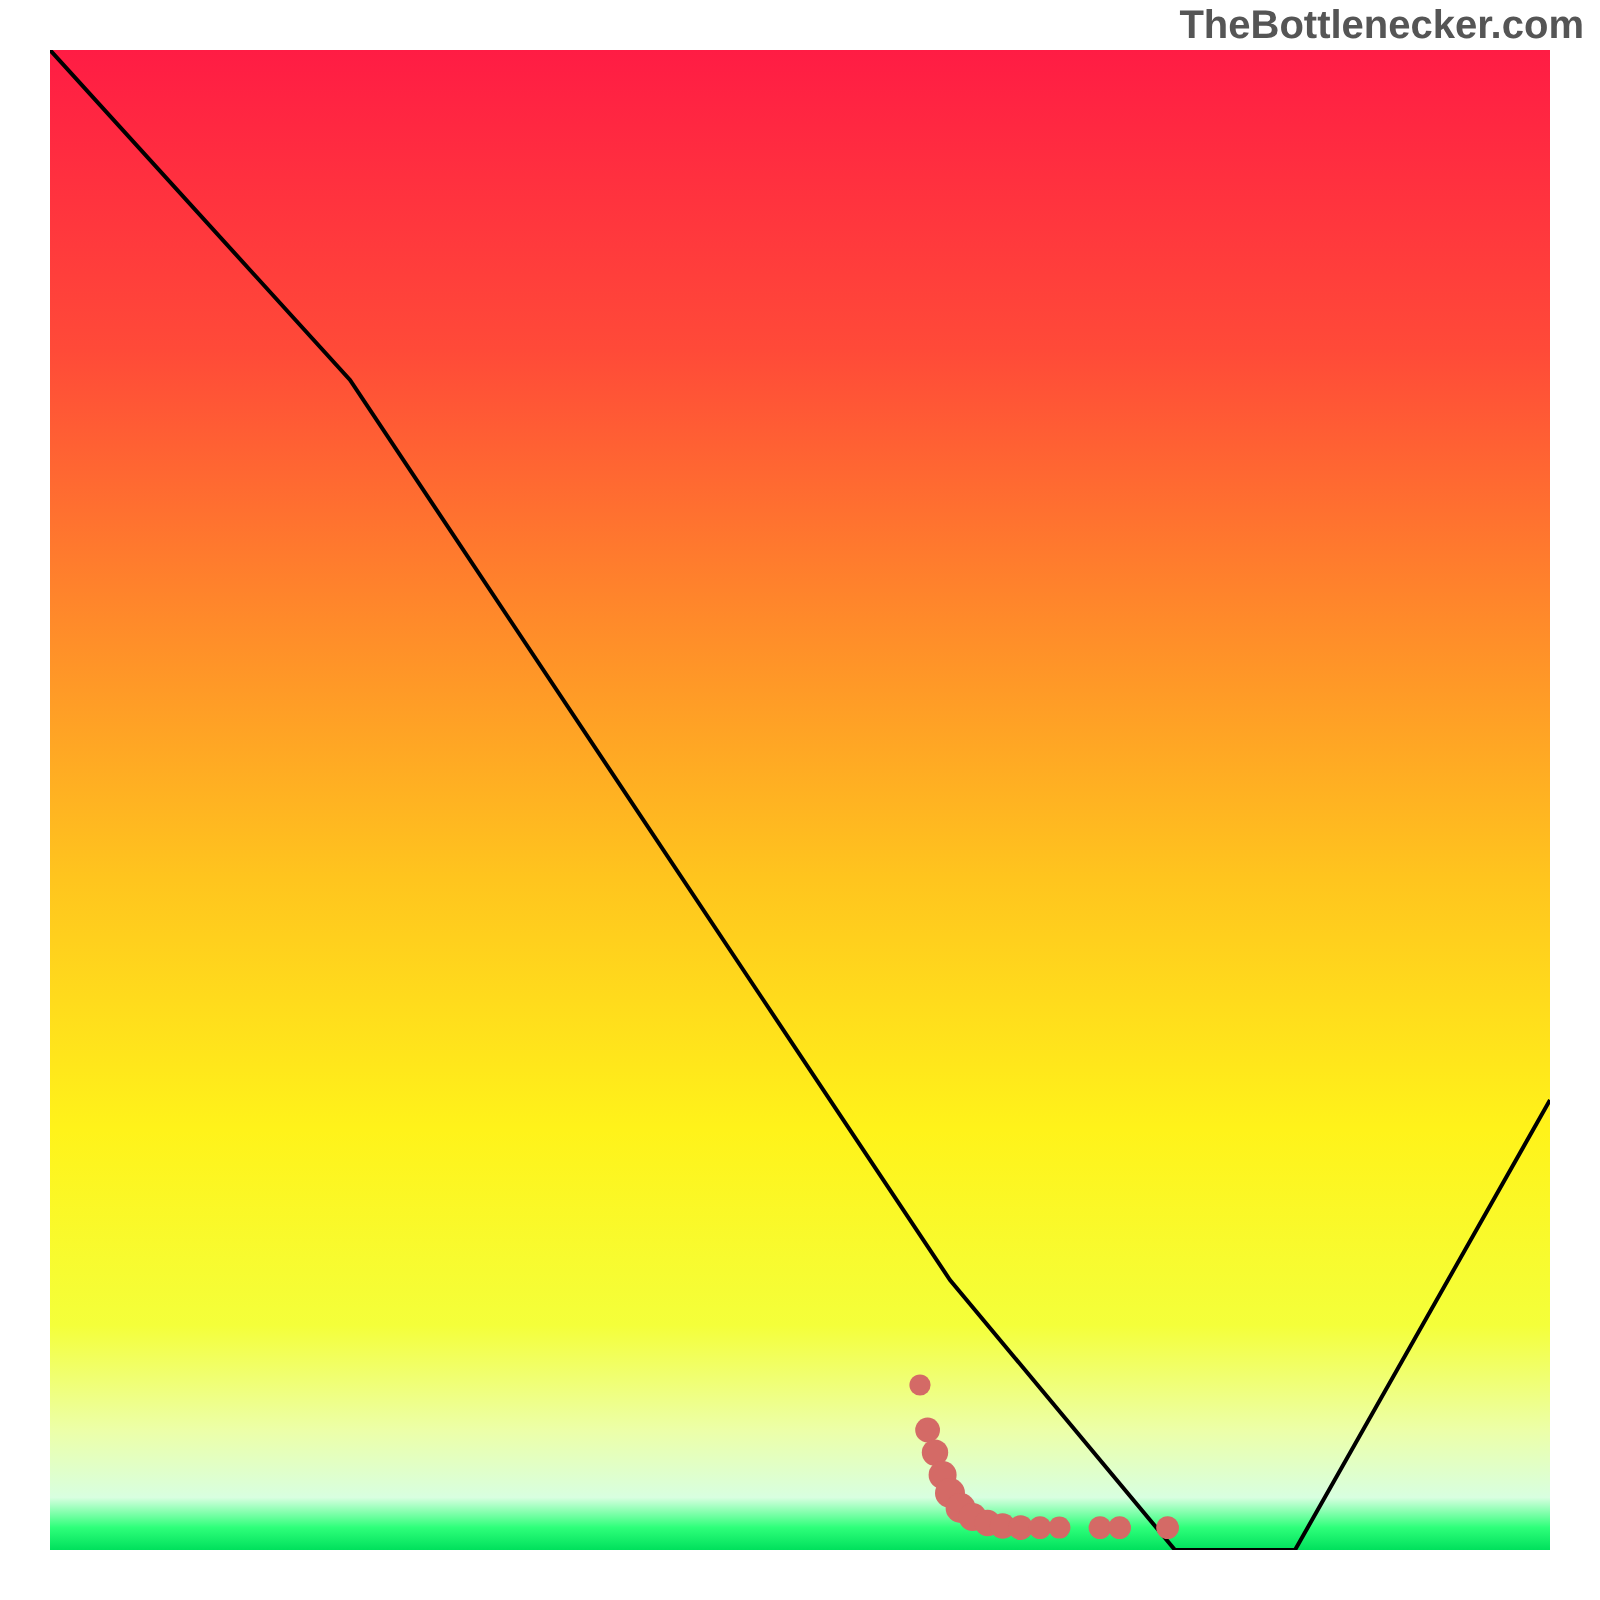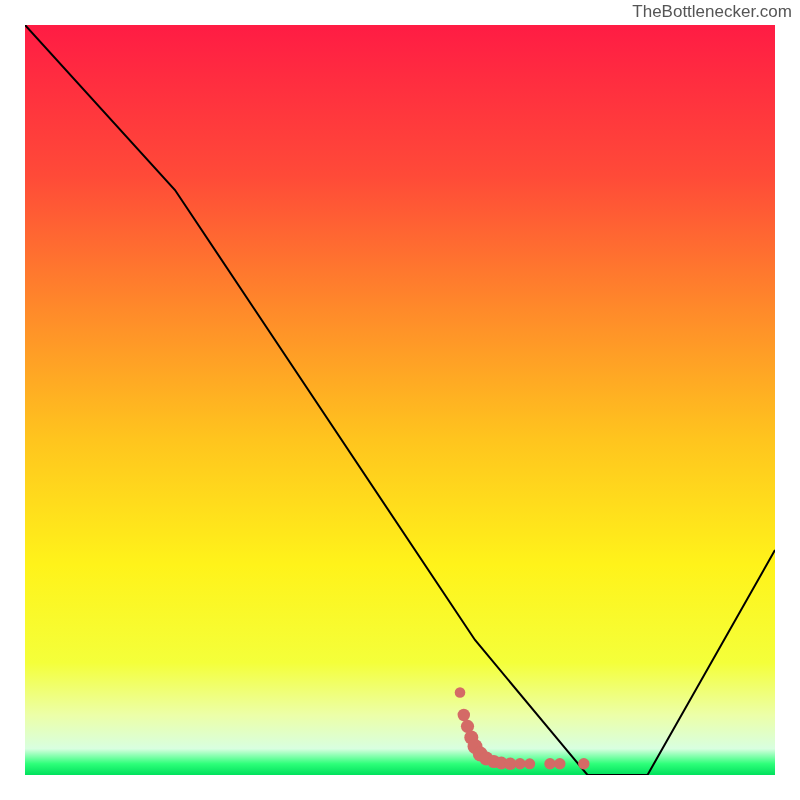--- a/index.html
+++ b/index.html
@@ -9,22 +9,22 @@
     height: 800px;
     background: #ffffff;
     position: relative;
     font-family: Arial, sans-serif;
   }
   .watermark {
     position: absolute;
     top: 2px;
     right: 8px;
     color: #555555;
-    font-size: 17px;
-    font-weight: normal;
+    font-size: 20px;
+    font-weight: bold;
     z-index: 10;
   }
   .plot-area {
     position: absolute;
     top: 25px;
     left: 25px;
     width: 750px;
     height: 750px;
   }
   .plot-area svg {

